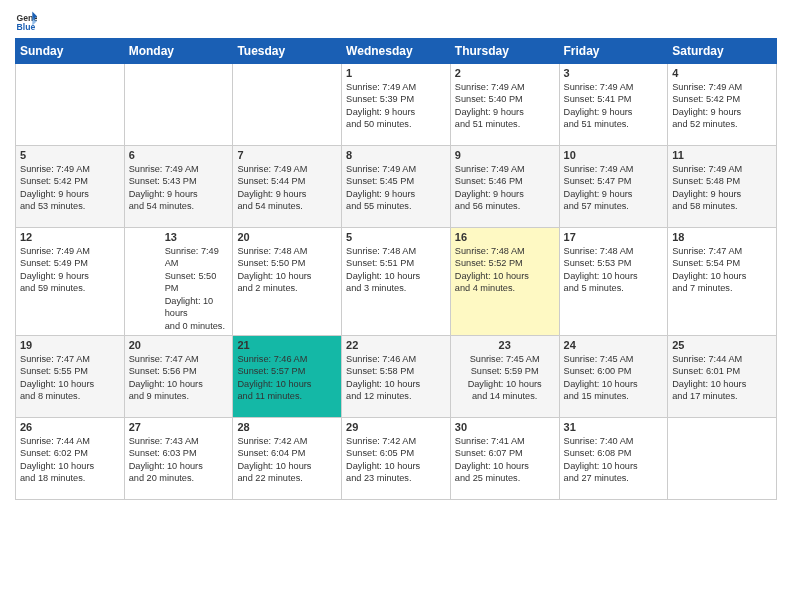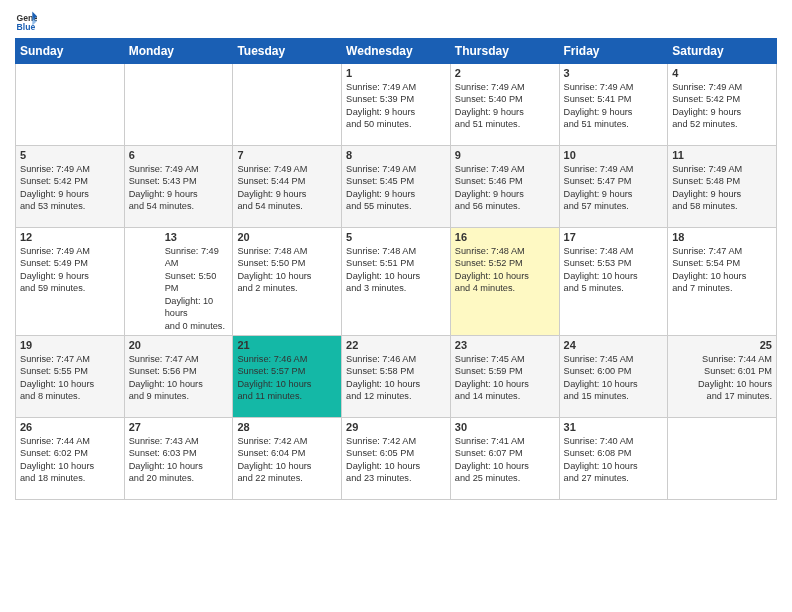--- a/index.html
+++ b/index.html
@@ -280,35 +280,35 @@
 Daylight: 10 hours
 and 11 minutes.</div>
           </td>
           <td style="background: rgb(245, 245, 245);">
             <span class="day-num">22</span>
             <div class="cell-text" style="white-space: pre-line;">Sunrise: 7:46 AM
 Sunset: 5:58 PM
 Daylight: 10 hours
 and 12 minutes.</div>
           </td>
-          <td style="background: rgb(245, 245, 245);">
+          <td style="background: rgb(245, 245, 245); text-align: center;">
             <span class="day-num">23</span>
             <div class="cell-text" style="white-space: pre-line;">Sunrise: 7:45 AM
 Sunset: 5:59 PM
 Daylight: 10 hours
 and 14 minutes.</div>
           </td>
           <td style="background: rgb(245, 245, 245);">
             <span class="day-num">24</span>
             <div class="cell-text" style="white-space: pre-line;">Sunrise: 7:45 AM
 Sunset: 6:00 PM
 Daylight: 10 hours
 and 15 minutes.</div>
           </td>
-          <td style="background: rgb(245, 245, 245); text-align: right;">
+          <td style="background: rgb(245, 245, 245);">
             <span class="day-num">25</span>
             <div class="cell-text" style="white-space: pre-line;">Sunrise: 7:44 AM
 Sunset: 6:01 PM
 Daylight: 10 hours
 and 17 minutes.</div>
           </td>
         </tr>
         <tr>
           <td style="background: rgb(255, 255, 255);">
             <span class="day-num">26</span>

